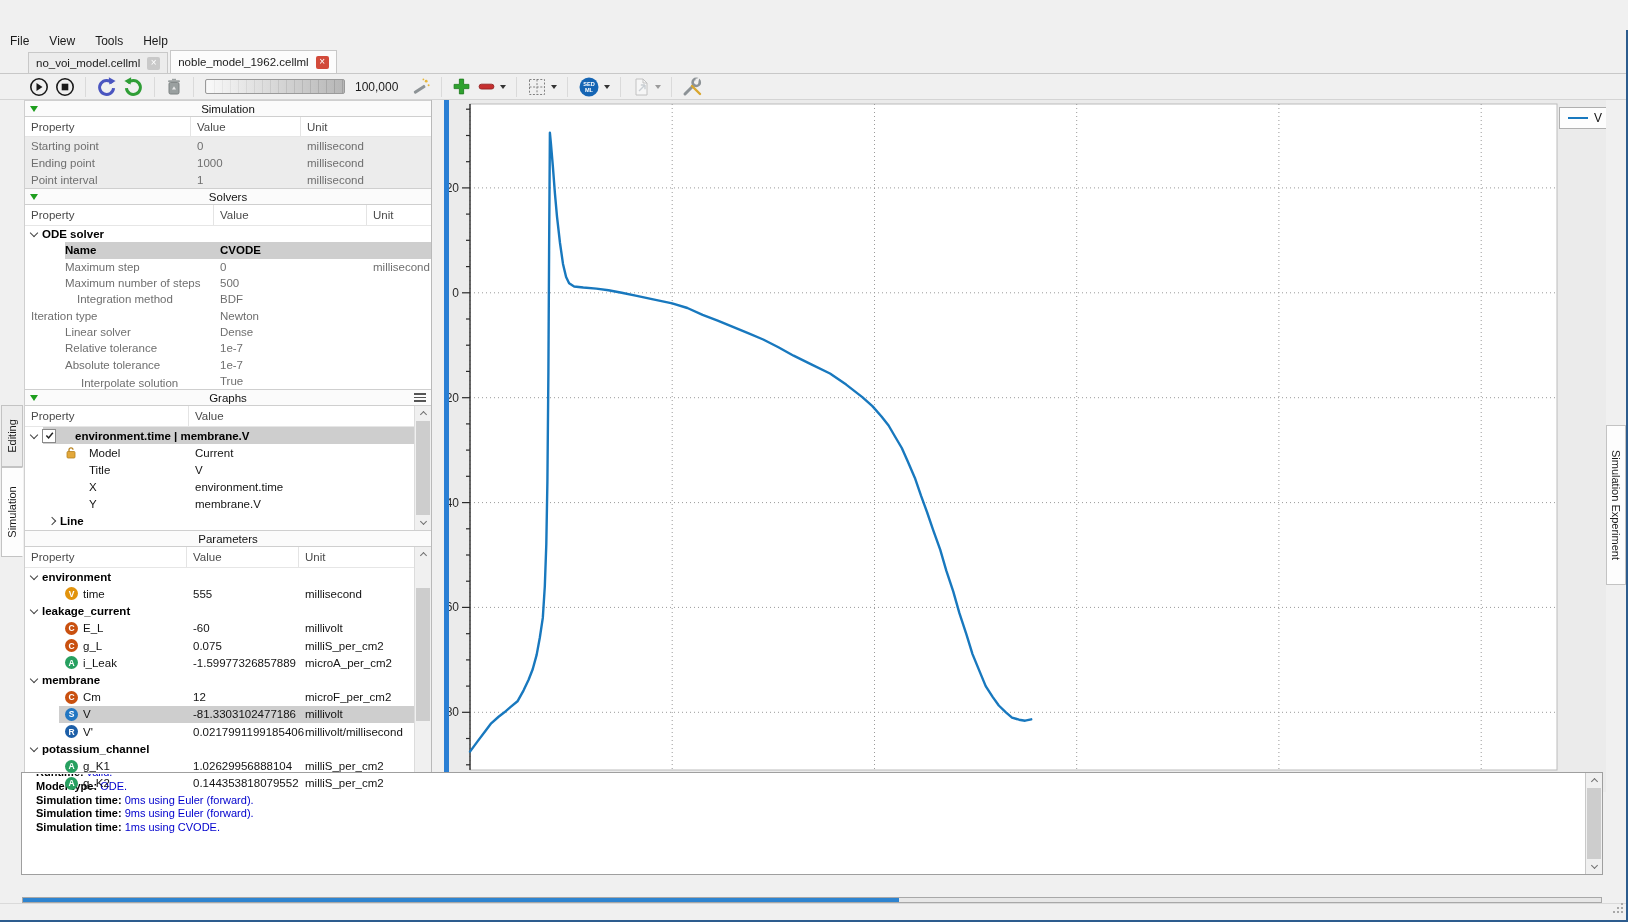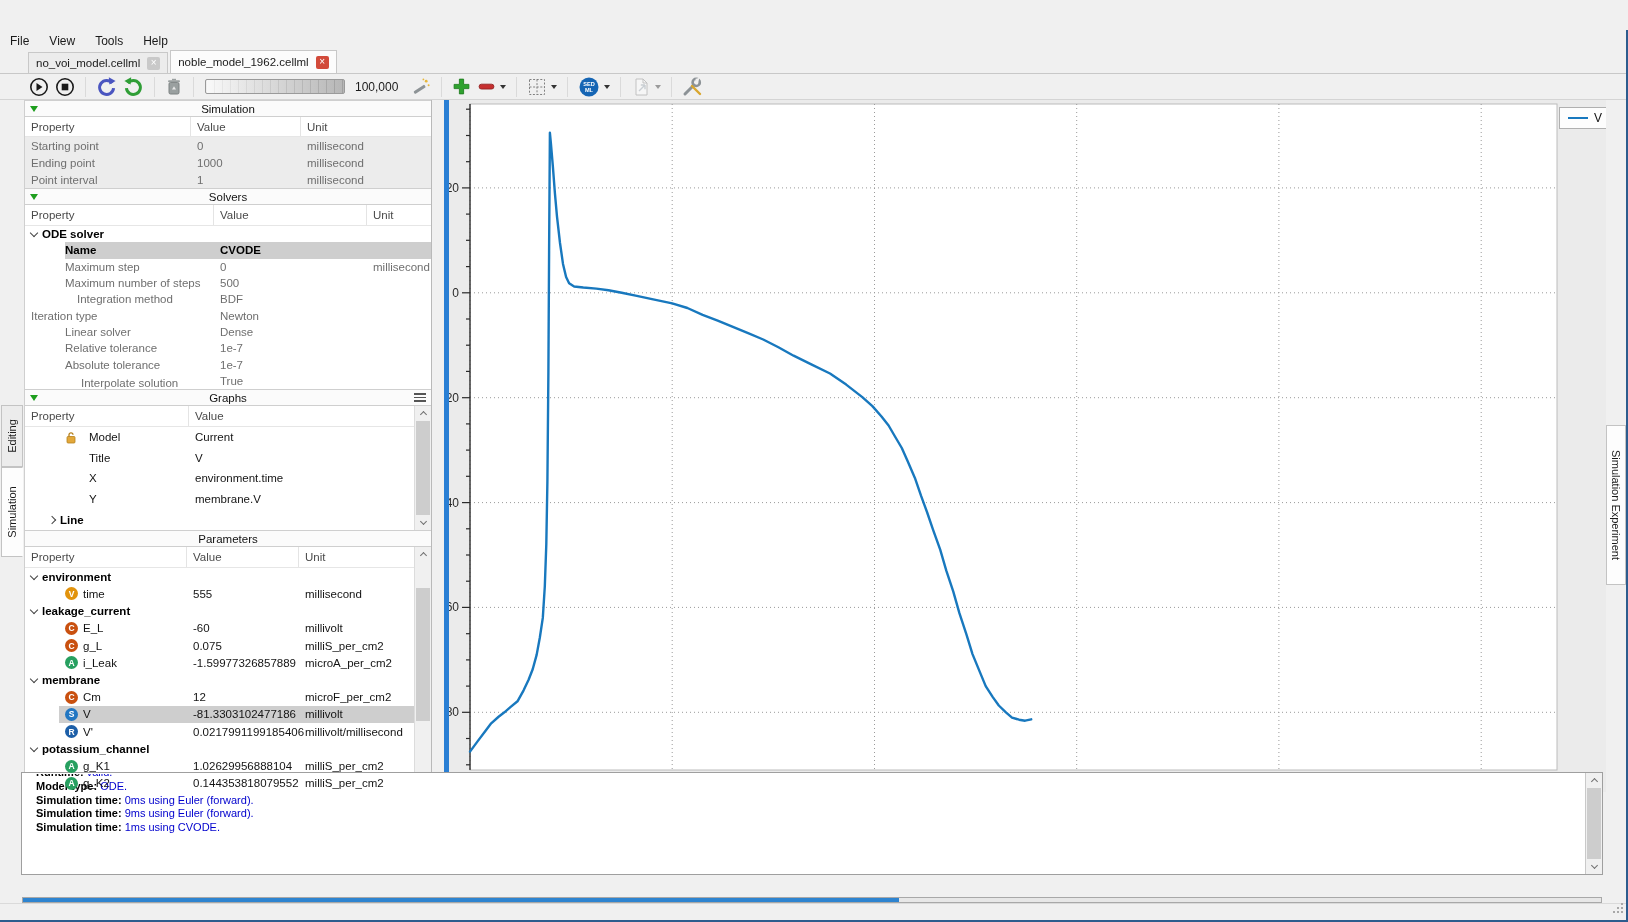--- a/index.html
+++ b/index.html
@@ -387,20 +387,32 @@
             <div></div>
           </span>
       </div>
       <div class="panel-body">
         <div class="panel-main">
           <div class="cols gra-grid" style="flex:0 0 20px" id="graCols">
               <div>Property</div>
               <div>Value</div>
             </div>
           <div class="rowsbox" id="graRows">
+              <div class="trow gra-grid" style="flex:1">
+                <div class="hl" style="left:18px"></div>
+                <div class="cell" style="grid-column: 1 / span 2;">
+                  <span class="chev"></span>
+                  <span class="cbx">
+                    <svg width="9" height="9" viewBox="0 0 10 10">
+                      <path d="M1.5 5l2.5 2.7L8.7 2" stroke="#222" stroke-width="1.7" fill="none"></path>
+                    </svg>
+                  </span>
+                  <span class="bold" style="margin-left:14px">environment.time | membrane.V</span>
+                </div>
+              </div>
               <div class="trow black gra-grid" style="flex:1">
                 <div class="cell" style="padding-left:40px">
                   <svg width="12" height="13" viewBox="0 0 12 13">
                     <rect x="2" y="5.5" width="8" height="6.5" rx="1" fill="#e3a83a" stroke="#b5801d" stroke-width="0.8"></rect>
                     <path d="M4 5.5V3.8a2 2 0 0 1 4 0" fill="none" stroke="#b5801d" stroke-width="1.3"></path>
                   </svg>
                   <span style="margin-left:7px">Model</span>
                 </div>
                 <div class="cell">Current</div>
               </div>

